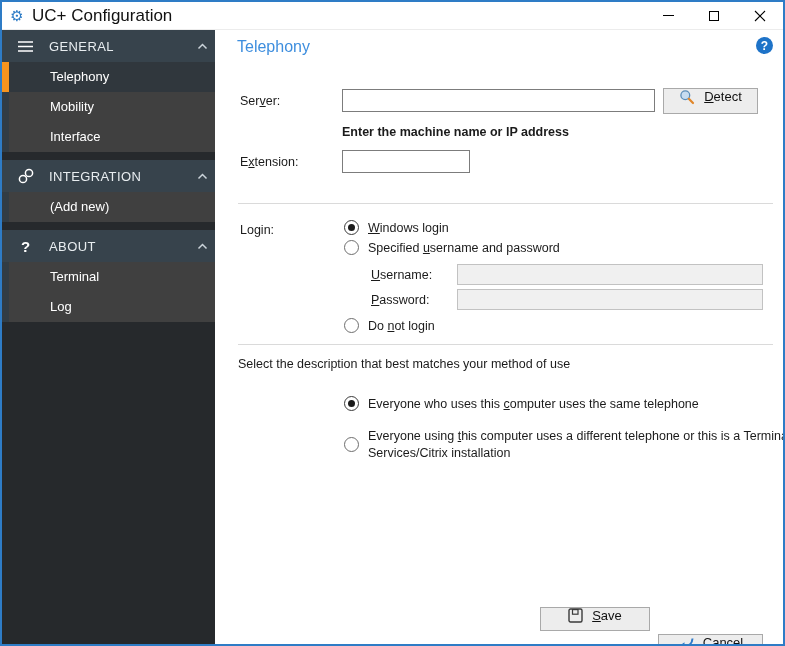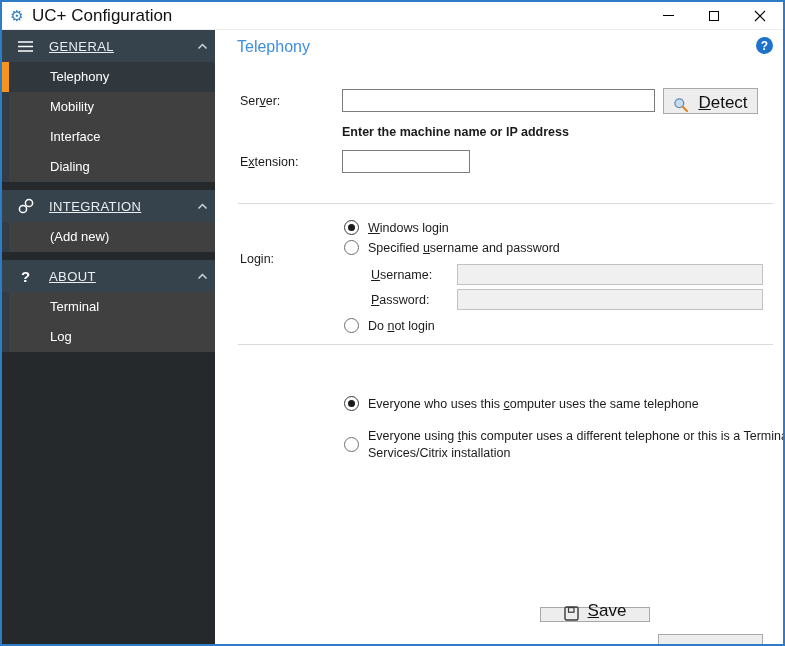--- a/index.html
+++ b/index.html
@@ -15,36 +15,36 @@
   .tb-spacer { flex:1; }
   .win-btn { width:46px; height:28px; display:flex; align-items:center; justify-content:center; }
   .min-glyph { width:11px; height:1px; background:#000; display:block; }
   .max-glyph { width:10px; height:10px; border:1px solid #000; display:block; }
   
   .body-row { flex:1; display:flex; min-height:0; }
   
   .sidebar { width:213px; flex:0 0 213px; background:#26292C; overflow:hidden; }
   .nav-header { height:32px; background:#37434C; display:flex; align-items:center; }
   .nav-hicon { width:47px; display:flex; align-items:center; justify-content:center; color:#fff; }
-  .nav-hlabel { flex:1; font-size:13px; color:#E8EDF0; letter-spacing:0.4px;text-decoration:underline; }
+  .nav-hlabel { flex:1; font-size:13px; color:#E8EDF0; letter-spacing:0.4px; }
   .nav-chevron { width:26px; display:flex; justify-content:center; }
   .nav-items { margin-left:7px; margin-bottom:8px; position:relative; }
   .nav-items::before { content:''; position:absolute; left:-7px; top:0; bottom:0; width:7px; background:#323C44; }
   .nav-item { position:relative; height:30px; line-height:30px; padding-left:41px; font-size:13px; color:#FFFFFF; background:#404040; }
   .nav-item.selected { background:#30373D; }
   .nav-item.selected::before { content:''; position:absolute; left:-7px; top:0; bottom:0; width:7px; background:#F7941E; z-index:2; }
   .about-qicon { font-size:15px; font-weight:bold; color:#fff; }
   
   .content { flex:1; position:relative; background:#fff; font-size:12.5px; color:#1B1B1B; overflow:hidden; }
   .abs { position:absolute; }
   .page-title { left:22px; top:8px; font-size:16px; font-weight:400; color:#3E8EDE; }
   .help-btn { top:7px; right:10px; width:17px; height:17px; border-radius:50%; background:#1E73C8; color:#fff; font-size:12px; font-weight:bold; display:flex; align-items:center; justify-content:center; border:none; }
   .txtfield { border:1px solid #7C7C7C; background:#fff; height:23px; padding:0 4px; font-size:12.5px; font-family:inherit; }
   .txtfield:disabled { background:#F0F0F0; border:1px solid #C2C2C2; height:21px; }
-  .btn { background:#EDEDED; border:1px solid #A9A9A9; display:flex; align-items:flex-end; justify-content:center; gap:9px; font-size:17px; color:#111; font-family:inherit; }
+  .btn { background:#EDEDED; border:1px solid #A9A9A9; display:flex; align-items:flex-start; justify-content:center; gap:9px; font-size:13px; color:#111; font-family:inherit; }
   .divider { height:1px; background:#DADADA; }
   .radio-row { display:flex; align-items:center; gap:9px; }
   .radio { width:15px; height:15px; border-radius:50%; background:#fff; border:1px solid #6E6E6E; position:relative; flex:0 0 15px; }
   .radio.checked { border-color:#3A3A3A; }
   .radio.checked::after { content:''; position:absolute; left:3px; top:3px; width:7px; height:7px; border-radius:50%; background:#1A1A1A; }
   .u { text-decoration:underline; }
   .wraplabel { width:445px; line-height:1.35; }
 </style>
 </head>
 <body>
@@ -82,21 +82,20 @@
         <span class="nav-chevron">
           <svg width="11" height="7" viewBox="0 0 11 7">
               <polyline points="1.5,5.5 5.5,1.5 9.5,5.5" fill="none" stroke="#CBD4DA" stroke-width="1.5"></polyline>
             </svg>
         </span>
       </div>
       <div class="nav-items">
         <div class="nav-item selected">Telephony</div>
         <div class="nav-item">Mobility</div>
         <div class="nav-item">Interface</div>
-        <div class="nav-item">Dialing</div>
       </div>
 
 
       <div class="nav-header">
         <span class="nav-hicon">
           <svg width="18" height="18" viewBox="0 0 18 18">
             <circle cx="6" cy="12" r="3.6" fill="none" stroke="#fff" stroke-width="1.5"></circle>
             <circle cx="12" cy="6" r="3.6" fill="none" stroke="#fff" stroke-width="1.5"></circle>
           </svg>
         </span>
@@ -145,21 +144,21 @@
         </svg>
         <span><span></span><span class="u">D</span><span>etect</span></span>
       </button>
       <div class="abs" style="left:127px; top:95px;font-weight:bold;">Enter the machine name or IP address</div>
 
       <label class="abs" style="left:25px; top:125px;"><span>E</span><span class="u">x</span><span>tension:</span></label>
       <input class="abs txtfield" style="left: 127px; top: 120px; width: 128px;" value="">
 
       <div class="abs divider" style="left:23px; top:173px; width:535px;"></div>
 
-      <div class="abs" style="left:25px; top:193px;margin-top:29px;">Login:</div>
+      <div class="abs" style="left:25px; top:193px;">Login:</div>
 
       <div class="abs radio-row" style="left:129px; top:190px;">
         <span class="radio checked"></span>
         <span><span></span><span class="u">W</span><span>indows login</span></span>
       </div>
 
       <div class="abs radio-row" style="left:129px; top:210px;">
         <span class="radio"></span>
         <span><span>Specified </span><span class="u">u</span><span>sername and password</span></span>
       </div>
@@ -170,32 +169,33 @@
       <label class="abs" style="left:156px; top:263px;"><span class="u">P</span><span>assword:</span></label>
       <input class="abs txtfield" style="left: 242px; top: 259px; width: 306px;" disabled="" value="">
 
       <div class="abs radio-row" style="left:129px; top:288px;">
         <span class="radio"></span>
         <span><span>Do </span><span class="u">n</span><span>ot login</span></span>
       </div>
 
       <div class="abs divider" style="left:23px; top:314px; width:535px;"></div>
 
+      <div class="abs" style="left:23px; top:327px;">Select the description that best matches your method of use</div>
 
       <div class="abs radio-row" style="left:129px; top:366px;">
         <span class="radio checked"></span>
         <span><span>Everyone who uses this </span><span class="u">c</span><span>omputer uses the same telephone</span></span>
       </div>
 
       <div class="abs radio-row" style="left:129px; top:398px;">
         <span class="radio"></span>
         <span class="wraplabel"><span>Everyone using </span><span class="u">t</span><span>his computer uses a different telephone or this is a Terminal Services/Citrix installation</span></span>
       </div>
 
-      <button class="abs btn" style="left:325px; top:577px; width:110px; height:15px;">
+      <button class="abs btn" style="left:325px; top:577px; width:110px; height:24px;">
         <svg width="15" height="15" viewBox="0 0 15 15">
           <rect x="1" y="1" width="13" height="13" rx="1.5" fill="none" stroke="#3A3A3A" stroke-width="1.4"></rect>
           <rect x="4.5" y="1.6" width="5.5" height="4.6" fill="none" stroke="#3A3A3A" stroke-width="1.2"></rect>
         </svg>
         <span><span></span><span class="u">S</span><span>ave</span></span>
       </button>
 
       <button class="abs btn" style="left:443px; top:604px; width:105px; height:36px;">
         <svg width="16" height="15" viewBox="0 0 16 15">
           <path d="M14.5,3.5 C14,9 11.5,10.8 6,10.8" fill="none" stroke="#2F7AC9" stroke-width="2"></path>

